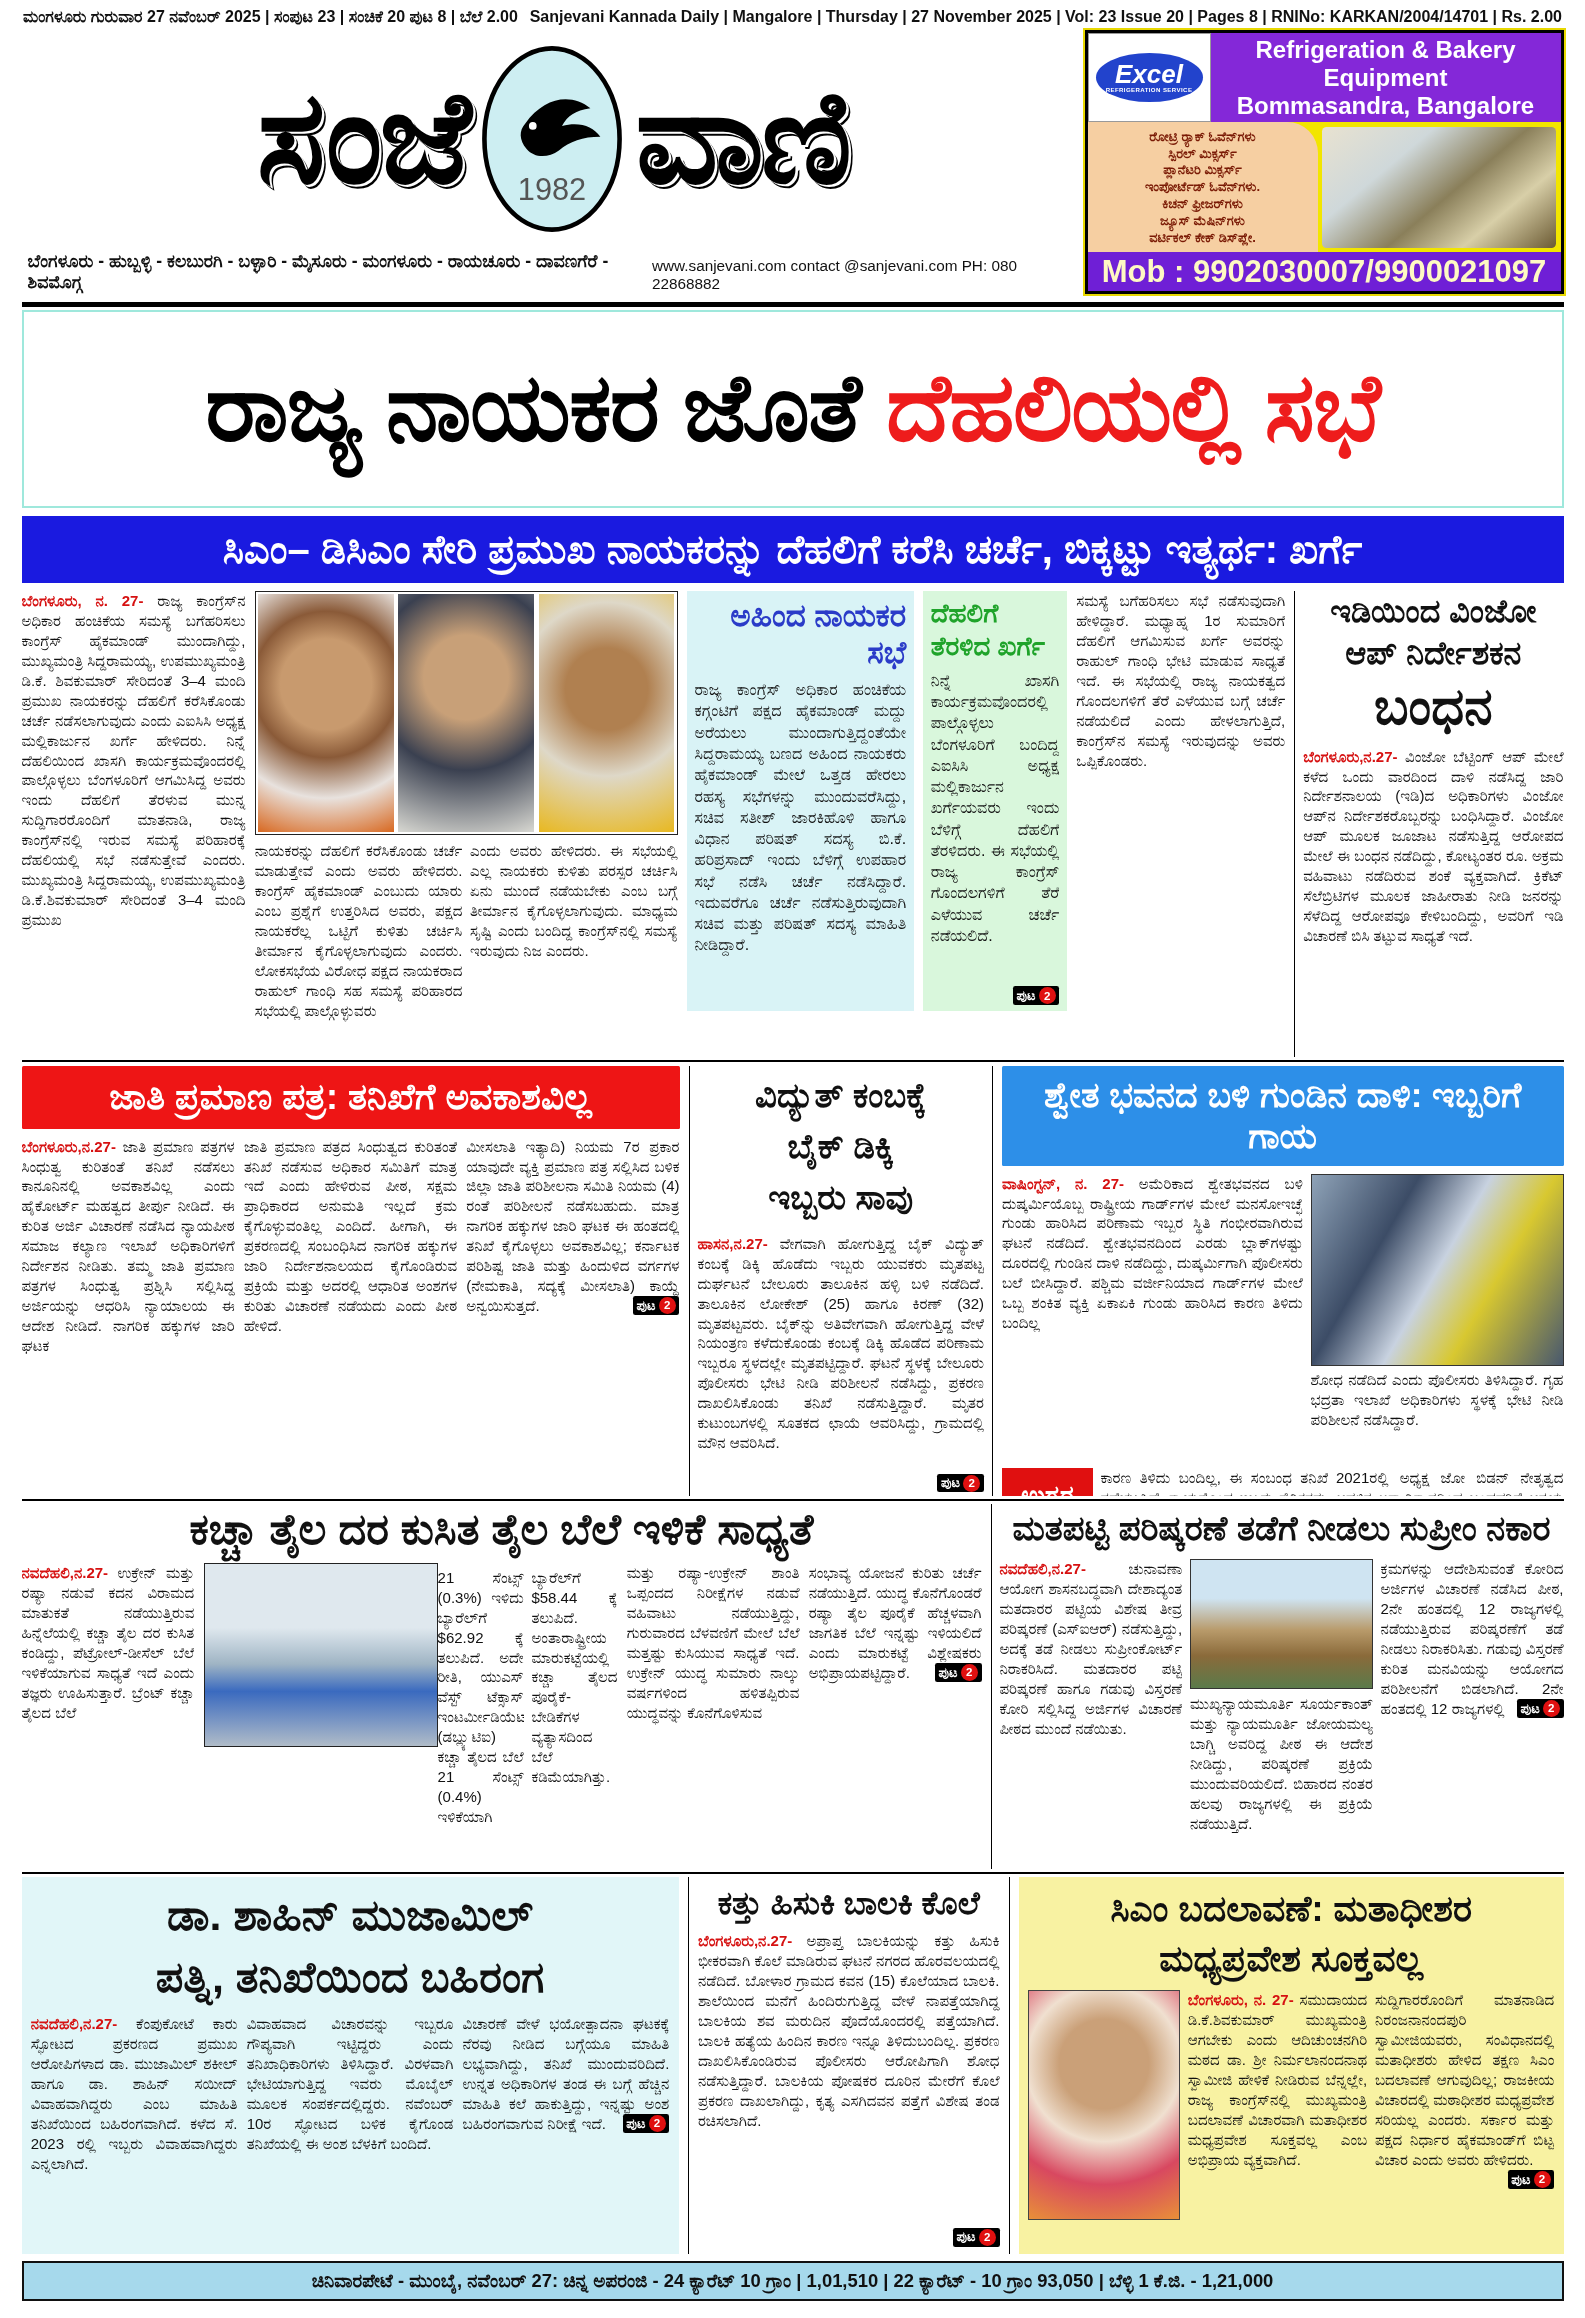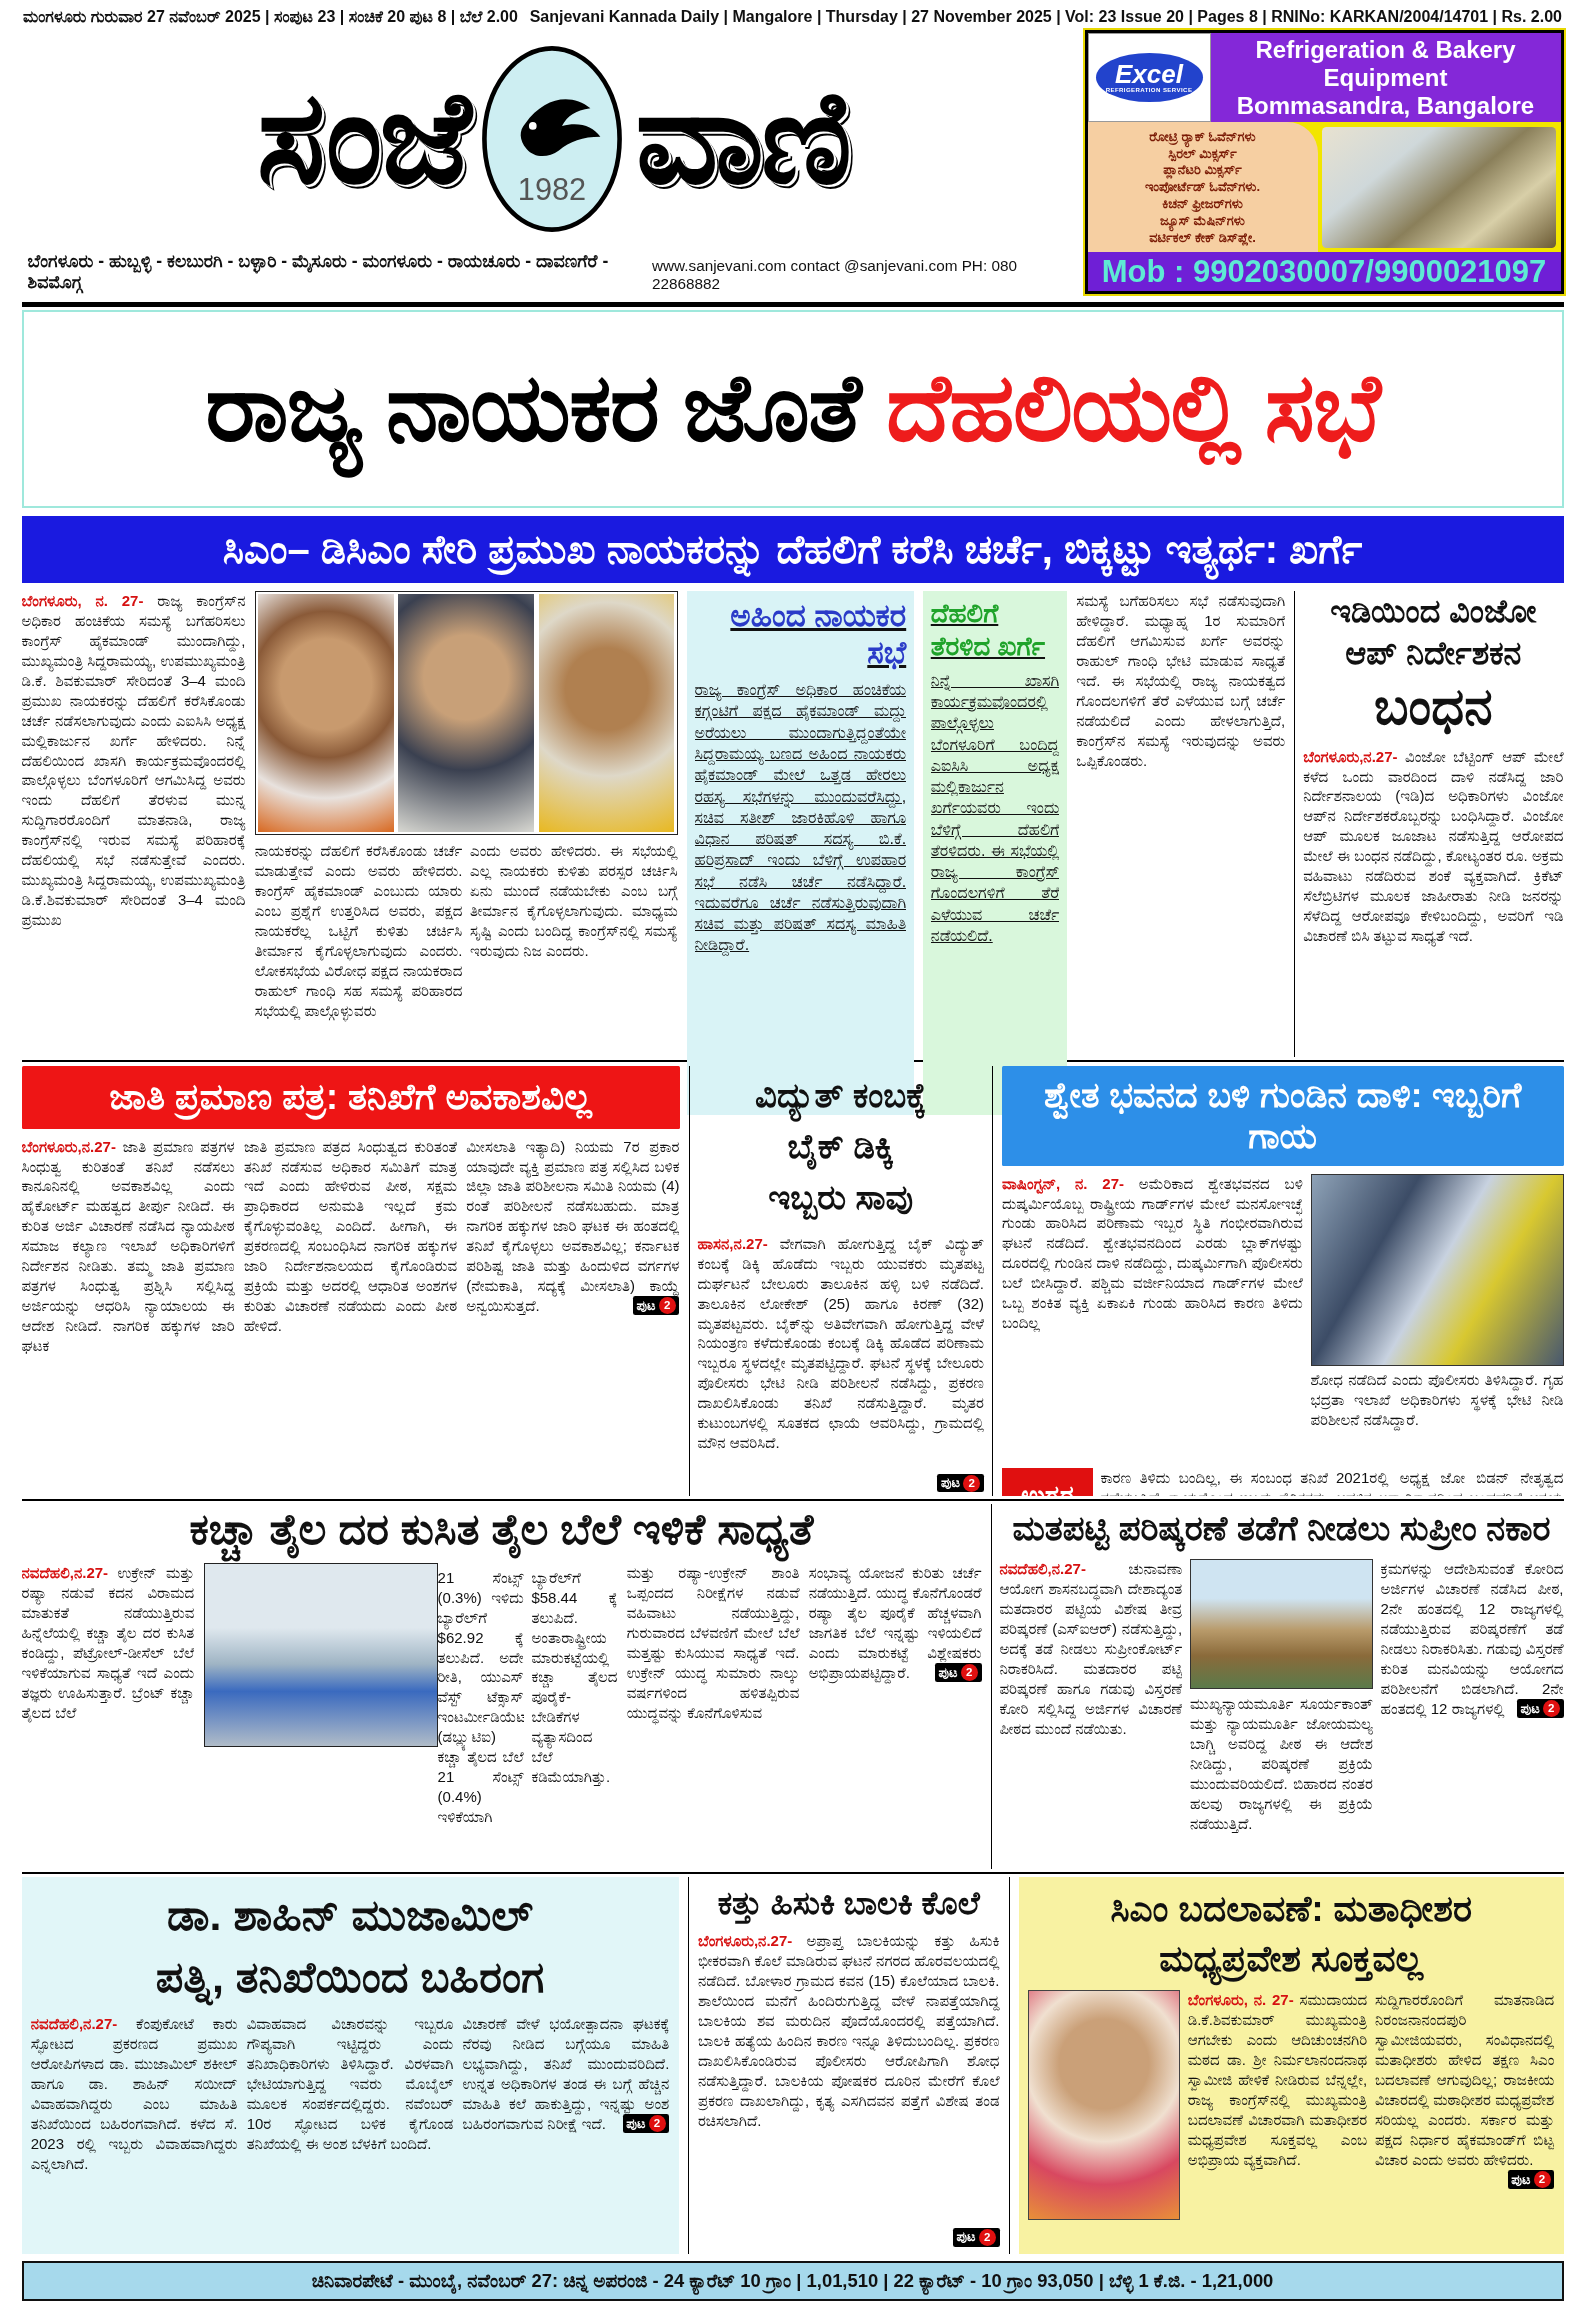--- a/index.html
+++ b/index.html
@@ -21,21 +21,21 @@
   
   .ad { width:479px; height:264px; border:3.1px solid #000; outline:2.3px solid #e8d800; display:flex; flex-direction:column; }
   .ad-head { display:flex; background:#fff; }
   .ad-logo { width:123px; background:#fff; display:flex; align-items:center; justify-content:center; border:1.5px solid #999; }
   .ad-logo-oval { width:107px; height:49px; background:#2243cc; border-radius:50%; color:#fff; display:flex; flex-direction:column; align-items:center; justify-content:center; font-weight:800; font-style:italic; font-size:26px; line-height:0.9; }
   .ad-logo-oval small { font-size:6.1px; font-style:normal; letter-spacing:0.4px; }
   .ad-title { flex:1; background:#8428d8; color:#fff; text-align:center; font-weight:800; font-size:24px; line-height:1.15; padding:3.1px 1.5px; }
   .ad-body { flex:1; background:#f2e500; display:flex; }
   .ad-items { width:230px; background:#f6cfa2; border-radius:0 31px 0 0; color:#7a1a05; font-weight:800; font-size:13px; text-align:center; padding:6.1px 3.1px; display:flex; flex-direction:column; justify-content:space-around; }
   .ad-photo { flex:1; margin:4.6px; background:linear-gradient(140deg,#e8e2d0 0%,#cfd8da 30%,#8a7f5a 55%,#d8cfa8 75%,#6b5a33 100%); border-radius:4.6px; }
-  .ad-mob { background:#6f1fd6; color:#5eead4; font-weight:800; font-size:31px; text-align:center; padding:1.5px 0; }
+  .ad-mob { background:#6f1fd6; color:#fef9c3; font-weight:800; font-size:31px; text-align:center; padding:1.5px 0; }
 
   .thickrule { height:5.4px; background:#000; margin:1.5px 0 3.1px 0; }
   .thinrule { height:2.3px; background:#000; margin:3.1px 0; }
 
   
   .lead-head { border:2.3px solid #9fe8dc; height:198px; display:flex; align-items:center; justify-content:center; gap:26px; }
   .lead-head .hb { color:#000000; } .lead-head .hr { color:#ee1c1c; }
   .lead-head span { font-size:94px; font-weight:800; letter-spacing:-1.5px; white-space:nowrap; }
 
   .subhead { background:#1a1ae0; color:#fff; font-size:40px; font-weight:800; text-align:center; margin:7.7px 0; padding:10.7px 4.6px; }
@@ -48,21 +48,21 @@
   .lead-band { height:466px; }
   .lead-band .colA { width:224px; }
   .colB { width:423px; display:flex; flex-direction:column; }
   .photos { display:flex; gap:4.6px; height:244px; border:1.5px solid #222; padding:2.3px; background:#fff; }
   .photo { flex:1; }
   .ph-sid { background:radial-gradient(circle at 50% 38%,#c89a6e 0 28%,#8a5a38 45%,#e8e2de 70%,#d86820 100%); }
   .ph-kha { background:radial-gradient(circle at 50% 35%,#c8a078 0 25%,#3a4050 55%,#d8d8d2 100%); }
   .ph-dks { background:radial-gradient(circle at 50% 40%,#b08050 0 26%,#ded8c8 55%,#e8b820 100%); }
   .colB-txt { display:flex; gap:7.7px; flex:1; margin-top:6.1px; }
   .colB-txt .col { flex:1; }
-  .sidebox { padding:6.1px 7.7px; height:524px; display:flex; flex-direction:column;text-decoration:underline; }
+  .sidebox { padding:6.1px 7.7px; height:420px; display:flex; flex-direction:column; }
   .sidebox .col { flex:1; font-size:16px; }
   .box-cyan { width:227px; background:#d9f3f6; }
   .box-cyan h3 { color:#2a3bc8; font-size:31px; text-align:right; line-height:1.2; margin-bottom:7.7px; }
   .box-green { width:144px; background:#d9f7dc; }
   .box-green h3 { color:#1fa32a; font-size:26px; line-height:1.25; margin-bottom:7.7px; }
   .lead-band .colE { width:209px; }
   .colF { flex:1; border-left:1.5px solid #000; padding-left:7.7px; }
   .colF h2 { font-size:32px; line-height:1.3; text-align:center; }
   .colF .big { font-size:51px; display:block; }
 

